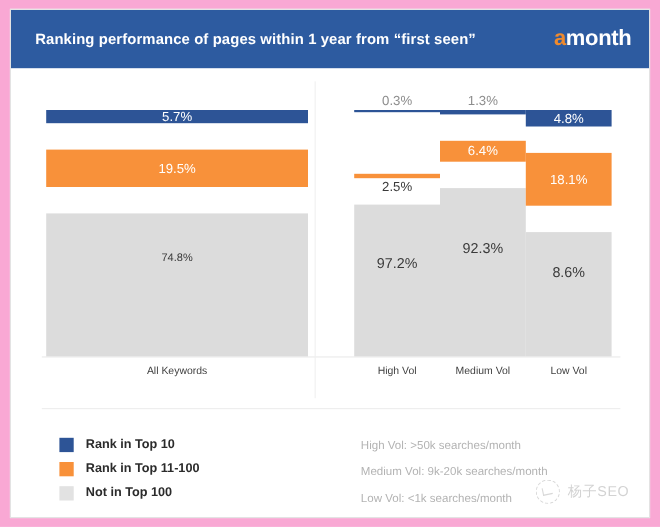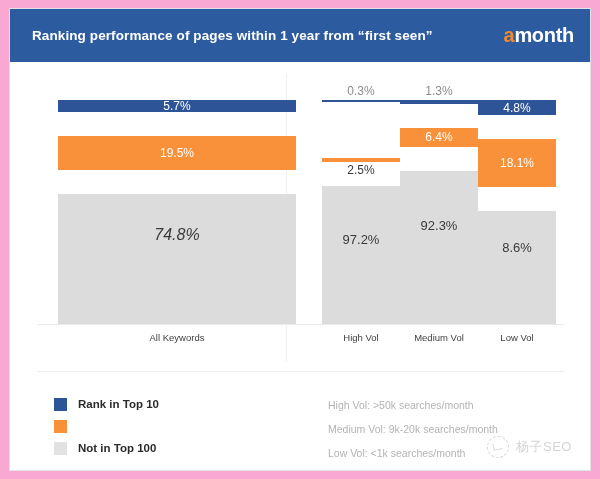--- a/index.html
+++ b/index.html
@@ -252,30 +252,30 @@
       <div class="logo">
         <span class="logo-a">a</span><span class="logo-rest">month</span>
       </div>
     </div>
 
     <div class="plot">
 
       <div class="baseline"></div>
       <div class="group-divider"></div>
 
-      <div class="bar-col" style="left:48px; width:238px;">
+      <div class="bar-col" style="left:32px; width:238px;">
         <div class="bar">
           <div class="seg seg-top10" style="height:12.77px;">
             <span class="seg-label label-white">5.7%</span>
           </div>
           <div class="seg seg-top11" style="height:43.68px;">
             <span class="seg-label label-white">19.5%</span>
           </div>
           <div class="seg seg-not" style="height:167.55px;">
-            <span class="seg-label label-dark" style="font-size:16px; position:relative; top:-24px;font-style:italic;">74.8%</span>
+            <span class="seg-label label-dark" style="font-size:10px; position:relative; top:-24px;">74.8%</span>
           </div>
         </div>
         <div class="cat-label">All Keywords</div>
       </div>
 
       <div class="bar-col" style="left:312px; width:78px;">
         <div class="bar">
           <div class="seg seg-top10" style="height:3px;">
             <span class="label-above label-grey">0.3%</span>
           </div>
@@ -323,20 +323,21 @@
 
     <div class="footer-divider"></div>
 
     <div class="legend">
       <div class="legend-row">
         <span class="swatch swatch-top10"></span>
         <span class="legend-text">Rank in Top 10</span>
       </div>
       <div class="legend-row">
         <span class="swatch swatch-top11"></span>
+        <span class="legend-text">Rank in Top 11-100</span>
       </div>
       <div class="legend-row">
         <span class="swatch swatch-not"></span>
         <span class="legend-text">Not in Top 100</span>
       </div>
     </div>
 
     <div class="notes">
       <div class="note-row">High Vol: &gt;50k searches/month</div>
       <div class="note-row">Medium Vol: 9k-20k searches/month</div>

